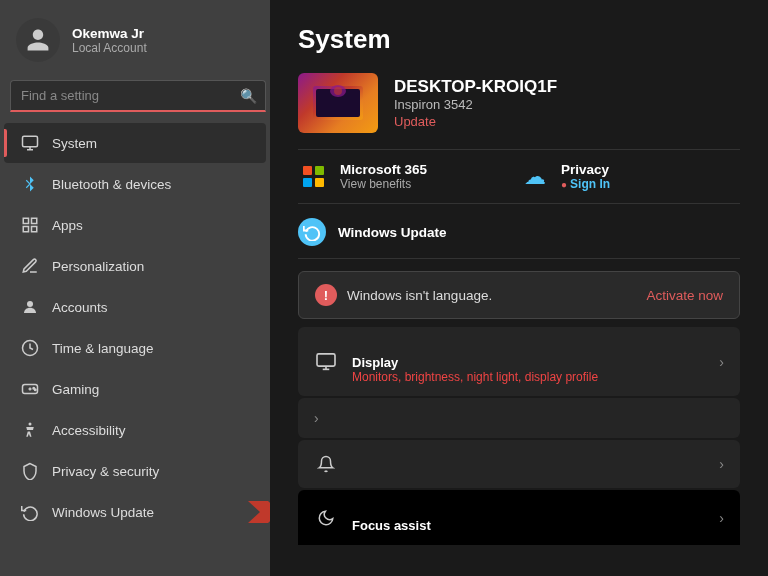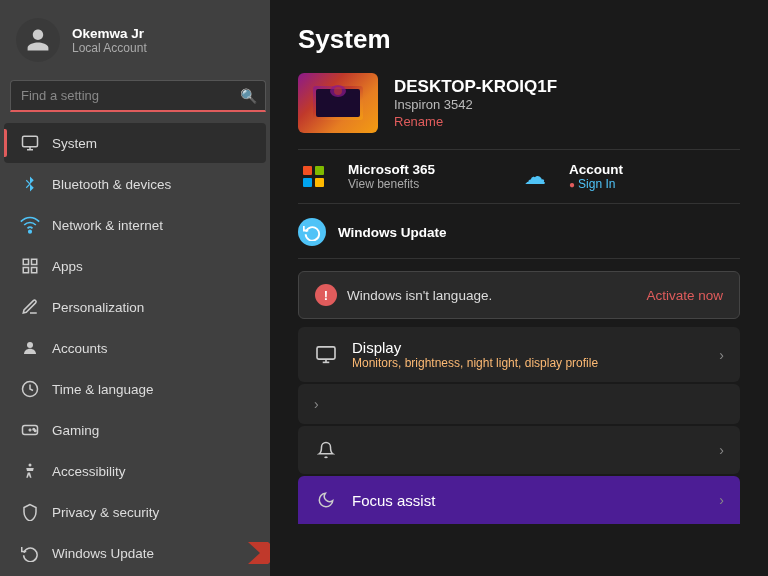--- a/index.html
+++ b/index.html
@@ -228,24 +228,24 @@
       width: 9px;
       height: 9px;
       border-radius: 1px;
     }
 
     .ms365-icon span:nth-child(1) { background: #f25022; }
     .ms365-icon span:nth-child(2) { background: #7fba00; }
     .ms365-icon span:nth-child(3) { background: #00a4ef; }
     .ms365-icon span:nth-child(4) { background: #ffb900; }
 
-    .service-text { display: flex; flex-direction: column; margin-left: 8px; }
+    .service-text { display: flex; flex-direction: column; }
     .service-name { font-size: 13.5px; font-weight: 600; color: #fff; }
     .service-sub { font-size: 12px; color: #aaa; }
-    .service-sub.blue { color: #4fc3f7; }
+    .service-sub.blue { color: #4fc3f7; font-weight: bold; }
     .service-dot { color: #e05c5c; margin-right: 3px; font-size: 10px; }
 
     
     .update-row {
       display: flex;
       align-items: center;
       gap: 12px;
       margin-bottom: 12px;
       padding-bottom: 12px;
       border-bottom: 1px solid #333;
@@ -331,29 +331,29 @@
       height: 24px;
       display: flex;
       align-items: center;
       justify-content: center;
       font-size: 18px;
       color: #ccc;
       flex-shrink: 0;
     }
 
     .setting-text { display: flex; flex-direction: column; }
-    .setting-title { font-size: 15px; color: #fff; font-weight: 400; }
-    .setting-subtitle { font-size: 12px; color: #fdba74; }
+    .setting-title { font-size: 13px; color: #fff; font-weight: 700; margin-top: 16px; }
+    .setting-subtitle { font-size: 12px; color: #ef4444; }
 
     .chevron { font-size: 14px; color: #888; }
 
     .focus-assist-row {
       display: flex;
       align-items: center;
-      background: #4c1d95;
+      background: #000000;
       border-radius: 6px 6px 0 0;
       padding: 12px 16px;
       cursor: pointer;
     }
 
     
     ::-webkit-scrollbar { width: 4px; }
     ::-webkit-scrollbar-track { background: #222; }
     ::-webkit-scrollbar-thumb { background: #555; border-radius: 2px; }
   </style>
@@ -391,31 +391,20 @@
       <span>System</span>
     </li>
     <li class="nav-item">
       <span class="nav-icon">
         <svg width="16" height="18" viewBox="0 0 16 24" fill="#4fc3f7">
             <path d="M8 2l5 5-5 5V2zm0 10l5 5-5 5V12z"></path>
             <path d="M8 12L3 7m5 5-5 5" stroke="#4fc3f7" stroke-width="1.5" fill="none"></path>
           </svg>
       </span>
       <span>Bluetooth &amp; devices</span>
-    </li>
-    <li class="nav-item">
-      <span class="nav-icon">
-        <svg width="20" height="18" viewBox="0 0 24 20" fill="none" stroke="#4fc3f7" stroke-width="2">
-            <path d="M1 6s5-5 11-5 11 5 11 5"></path>
-            <path d="M5 10s3-3 7-3 7 3 7 3"></path>
-            <path d="M9 14s1.5-1.5 3-1.5 3 1.5 3 1.5"></path>
-            <circle cx="12" cy="18" r="1.5" fill="#4fc3f7"></circle>
-          </svg>
-      </span>
-      <span>Network &amp; internet</span>
     </li>
     <li class="nav-item">
       <span class="nav-icon">
         <svg width="18" height="18" viewBox="0 0 24 24" fill="none" stroke="#ccc" stroke-width="2">
             <rect x="3" y="3" width="7" height="7"></rect>
             <rect x="14" y="3" width="7" height="7"></rect>
             <rect x="3" y="14" width="7" height="7"></rect>
             <rect x="14" y="14" width="7" height="7"></rect>
           </svg>
       </span>
@@ -512,21 +501,21 @@
         </defs>
         <rect x="5" y="5" width="50" height="34" rx="3" fill="url(#laptopGrad)" opacity="0.9"></rect>
         <rect x="8" y="8" width="44" height="28" rx="2" fill="#1a0a2e"></rect>
         <ellipse cx="30" cy="10" rx="8" ry="6" fill="#8b1a8b" opacity="0.7"></ellipse>
         <circle cx="30" cy="10" r="4" fill="#c0392b" opacity="0.6"></circle>
       </svg>
     </div>
     <div class="device-info">
       <span class="device-name">DESKTOP-KROIQ1F</span>
       <span class="device-model">Inspiron 3542</span>
-      <span class="device-rename">Rename</span>
+      <span class="device-rename">Update</span>
     </div>
   </div>
 
   <div class="services-row">
     <div class="service-item">
       <div class="service-icon">
         <div class="ms365-icon">
           <span></span>
             <span></span>
             <span></span>
@@ -536,21 +525,21 @@
       <div class="service-text">
         <span class="service-name">Microsoft 365</span>
         <span class="service-sub">View benefits</span>
       </div>
     </div>
     <div class="service-item">
       <div class="service-icon">
         <span style="font-size:22px;color:#4fc3f7;">☁</span>
       </div>
       <div class="service-text">
-        <span class="service-name">Account</span>
+        <span class="service-name">Privacy</span>
         <span class="service-sub blue">
           <span class="service-dot">●</span><span>Sign In</span>
         </span>
       </div>
     </div>
   </div>
 
   <div class="update-row">
     <div class="update-icon">
       <svg width="18" height="18" viewBox="0 0 24 24" fill="none" stroke="#fff" stroke-width="2.5">

